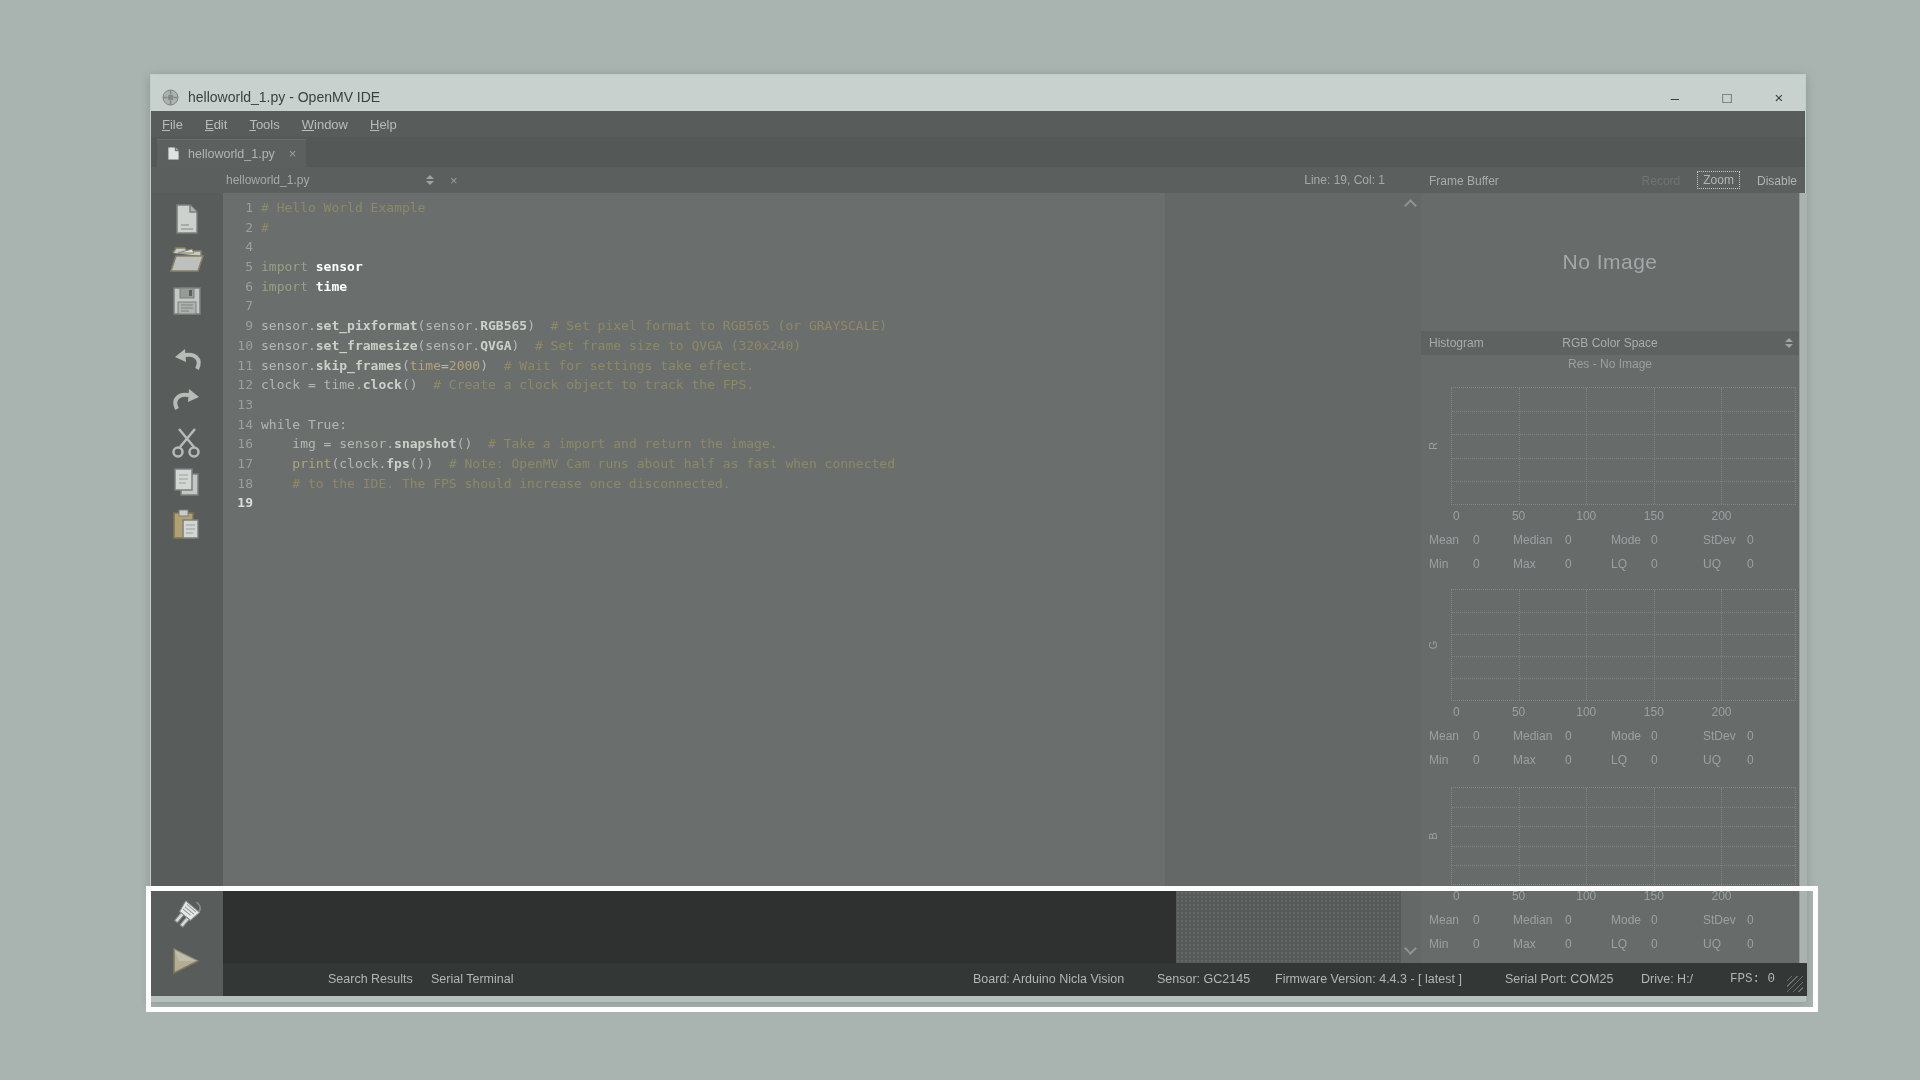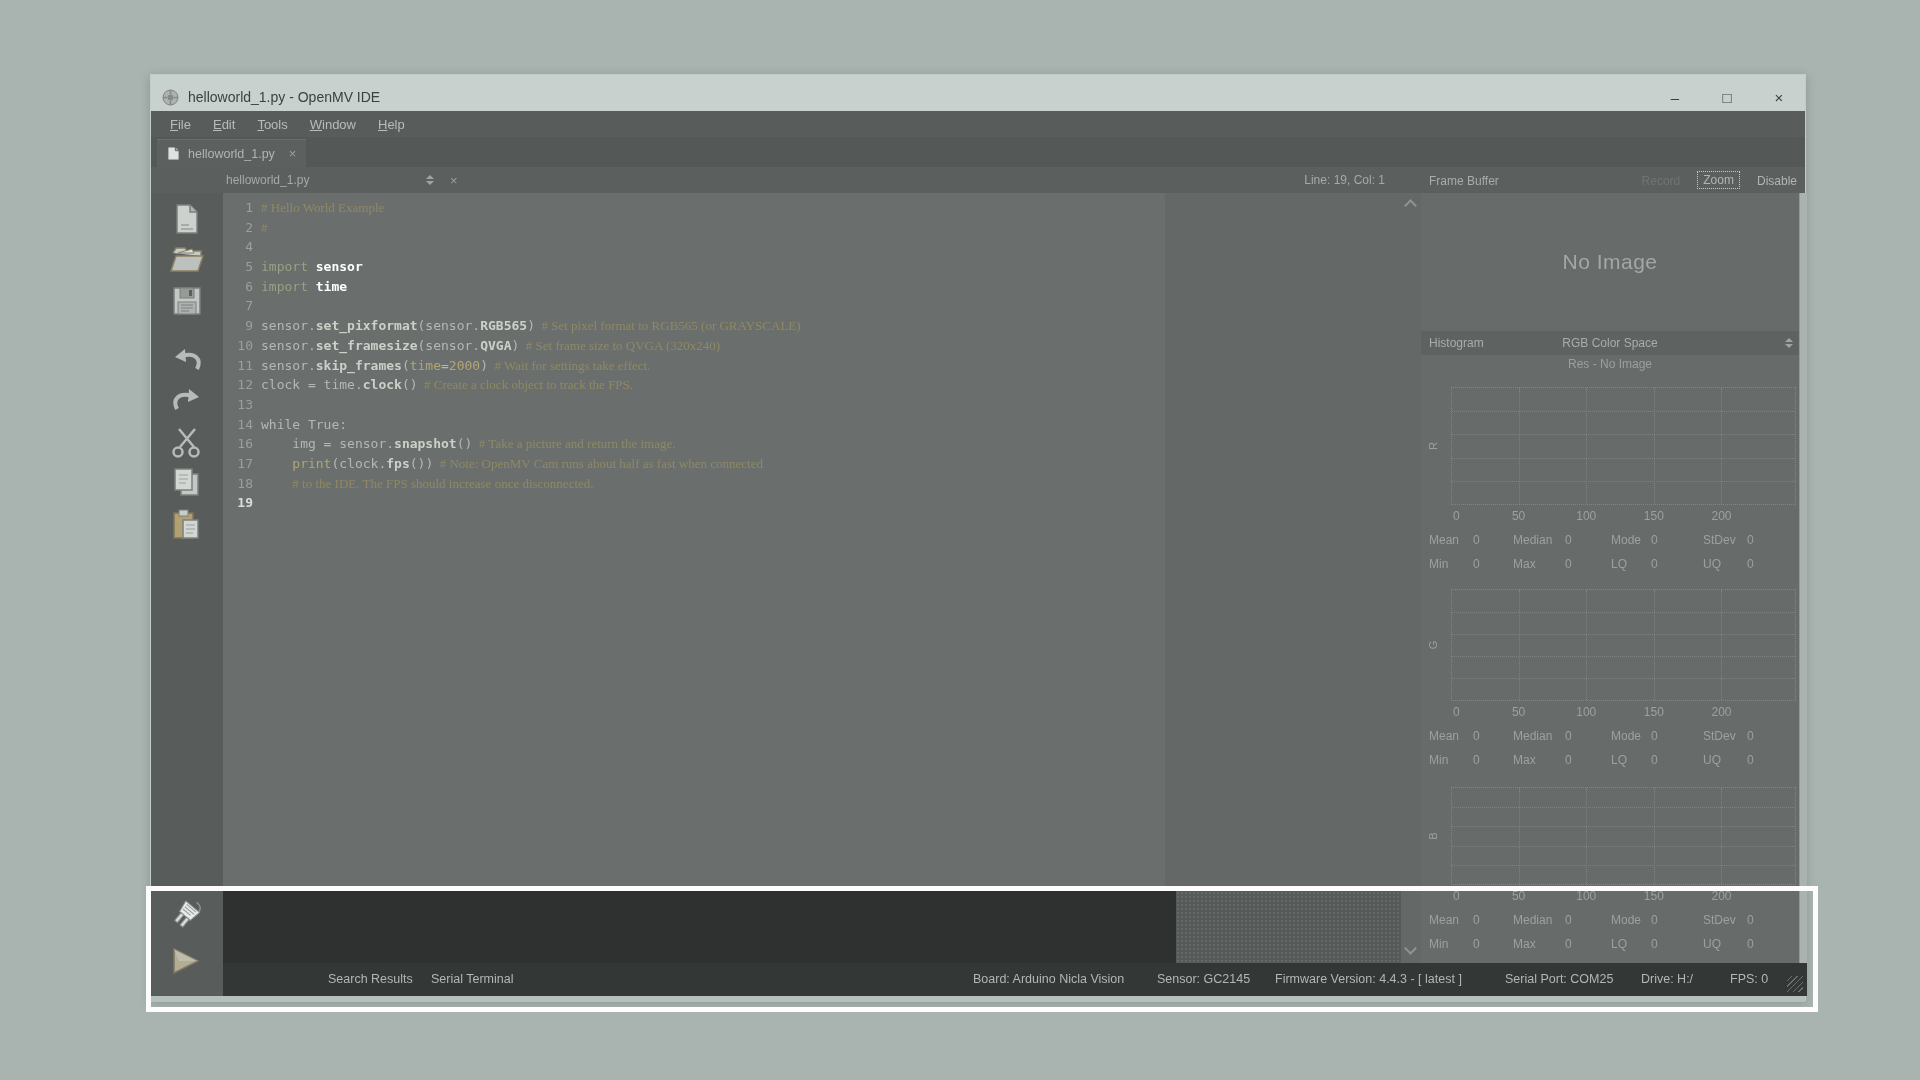--- a/index.html
+++ b/index.html
@@ -12,21 +12,21 @@
   
   .titlebar { position:absolute; left:0; top:0; width:100%; height:44px; background:#c8d1ce;
               display:flex; align-items:center; color:#3c4140; font-size:14px; }
   .titlebar .logo { width:17px; height:17px; margin:0 9px 0 11px; }
   .win-controls { margin-left:auto; display:flex; }
   .win-btn { width:52px; height:36px; display:flex; align-items:center; justify-content:center;
              font-size:15px; color:#3c4140; cursor:default; }
 
   
   .menubar { position:absolute; left:0; top:36px; width:100%; height:26px; background:#585d5c;
-             display:flex; align-items:center; padding-left:8px; }
+             display:flex; align-items:center; }
   .menu-item { color:#b8bdbb; font-size:13px; padding:0 11px; }
   .menu-item::first-letter { text-decoration:underline; }
 
   
   .tabbar { position:absolute; left:0; top:62px; width:100%; height:30px; background:#545958; }
   .doc-tab { position:absolute; left:6px; top:2px; height:28px; display:flex; align-items:center;
              background:#5c6160; padding:0 10px; border-top:1px solid #6a6f6e; }
   .doc-tab .label { color:#b0b5b3; font-size:12.5px; margin:0 14px 0 8px; }
   .doc-tab .x { color:#9aa09e; font-size:13px; }
 
@@ -53,21 +53,21 @@
   .tool-btn { position:absolute; left:18px; width:36px; height:36px; }
   .tool-btn svg { width:100%; height:100%; }
 
   
   .editor { position:absolute; left:72px; top:118px; width:1178px; height:698px; background:#6a6f6e;
             font-family:"DejaVu Sans Mono", monospace; font-size:13px; padding-top:5px; overflow:hidden; }
   .margin80 { position:absolute; left:942px; top:0; width:236px; height:100%; background:rgba(0,0,0,0.05); }
   .code-line { height:19.7px; line-height:19.7px; white-space:pre; position:relative; }
   .code-line .ln { display:inline-block; width:30px; text-align:right; color:#9aa09e; margin-right:8px; }
   .code-line.cur .ln { color:#d8ddda; font-weight:bold; }
-  .cm { color:#8f8963;font-family:Liberation Serif, serif; } .kw { color:#9aa083; } .mod { color:#ffffff; font-weight:bold; }
+  .cm { color:#8f8963; } .kw { color:#9aa083; } .mod { color:#ffffff; font-weight:bold; }
   .fn { color:#ccd0c8; font-weight:bold; } .num { color:#b2a575; } .def { color:#b3b8b4; }
 
   
   .ed-scroll { position:absolute; left:1250px; top:118px; width:20px; height:770px; background:#646968; }
   .chev { position:absolute; left:5px; width:9px; height:9px; border:solid #8f9494; border-width:0 2px 2px 0; }
   .chev.up { top:8px; transform:rotate(-135deg); }
   .chev.dn { bottom:10px; transform:rotate(45deg); }
 
   
   .rpanel { position:absolute; left:1270px; top:118px; width:378px; height:770px; background:#676c6b; }
@@ -219,21 +219,21 @@
       <div class="code-line"><span class="ln">4</span></div>
       <div class="code-line"><span class="ln">5</span><span class="kw">import </span><span class="mod">sensor</span></div>
       <div class="code-line"><span class="ln">6</span><span class="kw">import </span><span class="mod">time</span></div>
       <div class="code-line"><span class="ln">7</span></div>
       <div class="code-line"><span class="ln">9</span><span class="def">sensor.</span><span class="fn">set_pixformat</span><span class="def">(sensor.</span><span class="fn">RGB565</span><span class="def">)</span><span class="cm">  # Set pixel format to RGB565 (or GRAYSCALE)</span></div>
       <div class="code-line"><span class="ln">10</span><span class="def">sensor.</span><span class="fn">set_framesize</span><span class="def">(sensor.</span><span class="fn">QVGA</span><span class="def">)</span><span class="cm">  # Set frame size to QVGA (320x240)</span></div>
       <div class="code-line"><span class="ln">11</span><span class="def">sensor.</span><span class="fn">skip_frames</span><span class="def">(</span><span class="num">time</span><span class="def">=</span><span class="num">2000</span><span class="def">)</span><span class="cm">  # Wait for settings take effect.</span></div>
       <div class="code-line"><span class="ln">12</span><span class="def">clock = time.</span><span class="fn">clock</span><span class="def">()</span><span class="cm">  # Create a clock object to track the FPS.</span></div>
       <div class="code-line"><span class="ln">13</span></div>
       <div class="code-line"><span class="ln">14</span><span class="def">while True:</span></div>
-      <div class="code-line"><span class="ln">16</span><span class="def">    img = sensor.</span><span class="fn">snapshot</span><span class="def">()</span><span class="cm">  # Take a picture and return the image.</span></div>
+      <div class="code-line"><span class="ln">16</span><span class="def">    img = sensor.</span><span class="fn">snapshot</span><span class="def">()</span><span class="cm">  # Take a import and return the image.</span></div>
       <div class="code-line"><span class="ln">17</span><span class="def">    </span><span class="num">print</span><span class="def">(clock.</span><span class="fn">fps</span><span class="def">())</span><span class="cm">  # Note: OpenMV Cam runs about half as fast when connected</span></div>
       <div class="code-line"><span class="ln">18</span><span class="def">    </span><span class="cm"># to the IDE. The FPS should increase once disconnected.</span></div>
       <div class="code-line cur"><span class="ln">19</span></div>
     </div>
 
   <div class="ed-scroll">
     <i class="chev up"></i>
     <i class="chev dn"></i>
   </div>
 
@@ -352,21 +352,21 @@
 
   <div class="statusbar" id="statusbar">
     <div class="grip"></div>
   <span class="item" style="left: 77px;">Search Results</span>
       <span class="item" style="left: 180px;">Serial Terminal</span>
       <span class="item" style="left: 722px;">Board: Arduino Nicla Vision</span>
       <span class="item" style="left: 906px;">Sensor: GC2145</span>
       <span class="item" style="left: 1024px;">Firmware Version: 4.4.3 - [ latest ]</span>
       <span class="item" style="left: 1254px;">Serial Port: COM25</span>
       <span class="item" style="left: 1390px;">Drive: H:/</span>
-      <span class="item" style="left: 1479px;">FPS: 0</span>
+      <span class="item" style="left: 1479px; font-family: Liberation Mono, monospace;">FPS: 0</span>
     </div>
   <div class="btm-edge"></div>
 
   <div class="plug-btn">
     <svg viewBox="0 0 40 42">
       <g transform="rotate(40 20 18)">
         <path d="M10 8 h18 l-2 12 h-14 z" fill="#e8ebe9" stroke="#8a8f8d"></path>
         <path d="M13 10 h12 M13 13 h12 M13 16 h10" stroke="#9aa09d" stroke-width="1.2"></path>
         <rect x="14" y="20" width="3.5" height="10" fill="#d8dbd9" stroke="#8a8f8d"></rect>
         <rect x="21" y="20" width="3.5" height="10" fill="#d8dbd9" stroke="#8a8f8d"></rect>

